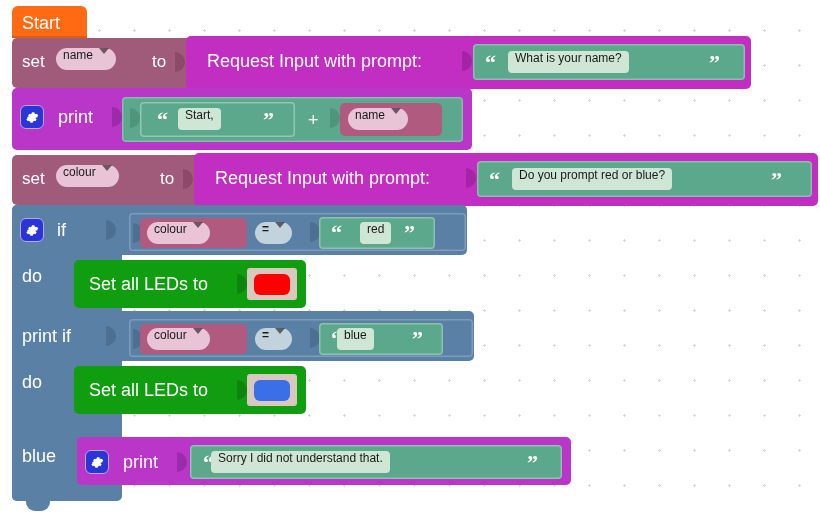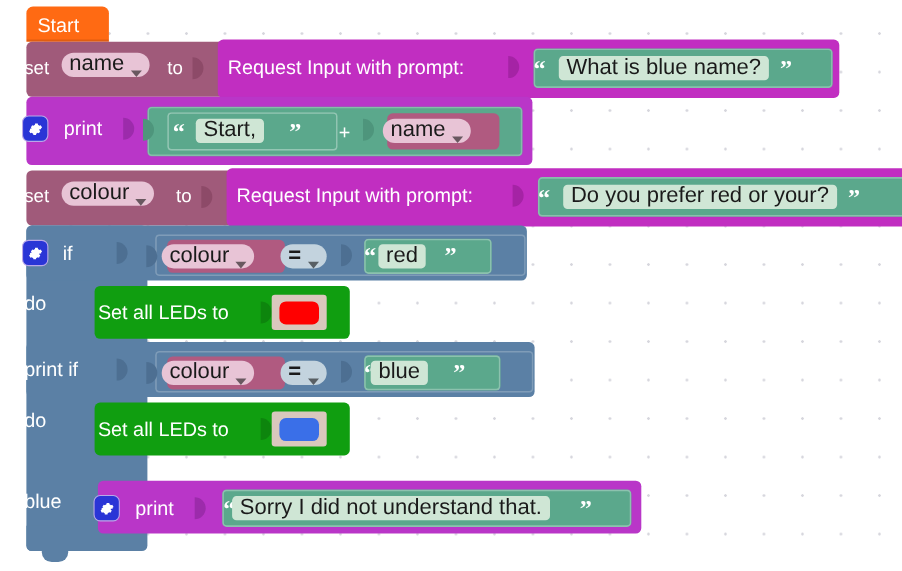--- a/index.html
+++ b/index.html
@@ -10,36 +10,36 @@
   }
   #workspace{
     position:relative;width:820px;height:519px;
     background-color:#ffffff;
     background-image:radial-gradient(circle, #d6d6dd 1.2px, transparent 1.3px);
     background-size:35px 35px;
     background-position:12px 13px;
   }
 
   
-  .blk{position:absolute;box-sizing:border-box;margin-left:12px;}
+  .blk{position:absolute;box-sizing:border-box;}
   .txt{color:#fff;font-size:17px;line-height:1;white-space:nowrap;}
 
   
   .gear{
     position:absolute;width:22px;height:22px;border-radius:6px;
     background:#2a35d6;border:1.5px solid #b9a7e8;
     display:flex;align-items:center;justify-content:center;
   }
   .gear svg{display:block;}
 
   
   .chip{
-    position:absolute;display:flex;align-items:flex-end;
+    position:absolute;display:flex;align-items:flex-start;
     border-radius:11px;padding:0 7px;height:22px;
-    font-size:20px;color:#1a1a1a;white-space:nowrap;
+    font-size:12px;color:#1a1a1a;white-space:nowrap;
   }
   .chip .caret{
     margin-left:6px;width:0;height:0;
     border-left:5px solid transparent;border-right:5px solid transparent;
     border-top:6px solid rgba(0,0,0,0.55);
   }
   .chip.var{background:#e8c4d6;}
   .chip.str{background:#cfe6d5;border-radius:4px;}
   .chip.op{background:#c3d3de;border-radius:11px;}
 
@@ -75,21 +75,21 @@
   </div>
   <span class="txt" style="position:absolute;left:152px;top:53px;">to</span>
   <div class="socket" style="left:175px;top:52px;background:#8d4a68;"></div>
 
   <div class="blk" style="left:186px;top:36px;width:565px;height:53px;background:#c12ec1;border-radius:5px;"></div>
   <span class="txt" style="position:absolute;left:207px;top:52px;font-size:18px;">Request Input with prompt:</span>
   <div class="socket" style="left:462px;top:51px;background:#a523a5;"></div>
   <div class="blk" style="left:473px;top:44px;width:272px;height:36px;background:#5ba88c;border-radius:4px;box-shadow:inset 0 0 0 1.5px rgba(255,255,255,0.28);"></div>
   <span class="q" style="left:485px;top:52px;">“</span>
   <div class="chip str" style="left:508px;top:51px;">
-    <span>What is blue name?</span>
+    <span>What is your name?</span>
   </div>
   <span class="q" style="left:709px;top:52px;">”</span>
 
   <div class="blk" style="left:12px;top:88px;width:460px;height:62px;background:#b936c8;border-radius:5px;"></div>
   <div class="gear" style="left:20px;top:105px;">
     <svg width="13" height="13" viewBox="0 0 16 16" aria-hidden="true">
       <path fill="#ffffff" d="M8 5.1a2.9 2.9 0 1 0 0 5.8 2.9 2.9 0 0 0 0-5.8zm0 4.2a1.3 1.3 0 1 1 0-2.6 1.3 1.3 0 0 1 0 2.6z"></path>
       <path fill="#ffffff" d="M14 8c0-.4 0-.8-.1-1.1l1.2-.9-1.5-2.6-1.4.6c-.5-.4-1.1-.8-1.7-1L10.3 1.5h-3L7.1 3c-.6.2-1.2.6-1.7 1l-1.4-.6-1.5 2.6 1.2.9C1.6 7.2 1.6 7.6 1.6 8s0 .8.1 1.1l-1.2.9 1.5 2.6 1.4-.6c.5.4 1.1.8 1.7 1l.2 1.5h3l.2-1.5c.6-.2 1.2-.6 1.7-1l1.4.6 1.5-2.6-1.2-.9c.1-.3.1-.7.1-1.1z"></path>
     </svg>
   </div>
@@ -123,21 +123,21 @@
   </div>
   <span class="txt" style="position:absolute;left:160px;top:170px;">to</span>
   <div class="socket" style="left:183px;top:169px;background:#8d4a68;"></div>
 
   <div class="blk" style="left:194px;top:153px;width:624px;height:53px;background:#c12ec1;border-radius:5px;"></div>
   <span class="txt" style="position:absolute;left:215px;top:169px;font-size:18px;">Request Input with prompt:</span>
   <div class="socket" style="left:466px;top:168px;background:#a523a5;"></div>
   <div class="blk" style="left:477px;top:161px;width:335px;height:36px;background:#5ba88c;border-radius:4px;box-shadow:inset 0 0 0 1.5px rgba(255,255,255,0.28);"></div>
   <span class="q" style="left:489px;top:169px;">“</span>
   <div class="chip str" style="left:512px;top:168px;">
-    <span>Do you prefer red or your?</span>
+    <span>Do you prompt red or blue?</span>
   </div>
   <span class="q" style="left:771px;top:169px;">”</span>
 
   <div class="blk" style="left:12px;top:205px;width:110px;height:296px;background:#5b80a5;border-radius:5px;"></div>
 
   <div class="blk" style="left:12px;top:205px;width:455px;height:50px;background:#5b80a5;border-radius:5px;"></div>
   <div class="blk" style="left:12px;top:311px;width:462px;height:50px;background:#5b80a5;border-radius:5px;"></div>
   <div class="blk" style="left:12px;top:478px;width:107px;height:23px;background:#5b80a5;border-radius:0 0 5px 5px;"></div>
   <div class="blk" style="left:26px;top:501px;width:24px;height:10px;background:#5b80a5;border-radius:0 0 9px 9px;"></div>
 
@@ -157,21 +157,21 @@
     <span>colour</span>
     <span class="caret"></span>
   </div>
   <div class="chip op" style="left:255px;top:222px;">
     <span style="font-weight:bold;">=</span>
     <span class="caret"></span>
   </div>
   <div class="socket" style="left:310px;top:222px;background:#4d6f92;"></div>
   <div class="blk" style="left:319px;top:217px;width:116px;height:32px;background:#5ba88c;border-radius:4px;box-shadow:inset 0 0 0 1.5px rgba(255,255,255,0.3);"></div>
   <span class="q" style="left:331px;top:222px;">“</span>
-  <div class="chip str" style="left:344px;top:222px;">
+  <div class="chip str" style="left:360px;top:222px;">
     <span>red</span>
   </div>
   <span class="q" style="left:404px;top:222px;">”</span>
 
   <span class="txt" style="position:absolute;left:22px;top:267px;font-size:18px;">do</span>
   <div class="blk" style="left:74px;top:260px;width:232px;height:48px;background:#109e10;border-radius:5px;"></div>
   <span class="txt" style="position:absolute;left:89px;top:275px;font-size:18px;">Set all LEDs to</span>
   <div class="socket" style="left:237px;top:274px;background:#0d850d;"></div>
   <div class="swatch-field" style="left:247px;top:268px;width:50px;height:32px;">
     <div class="swatch" style="width:36px;height:21px;background:#ff0000;"></div>

